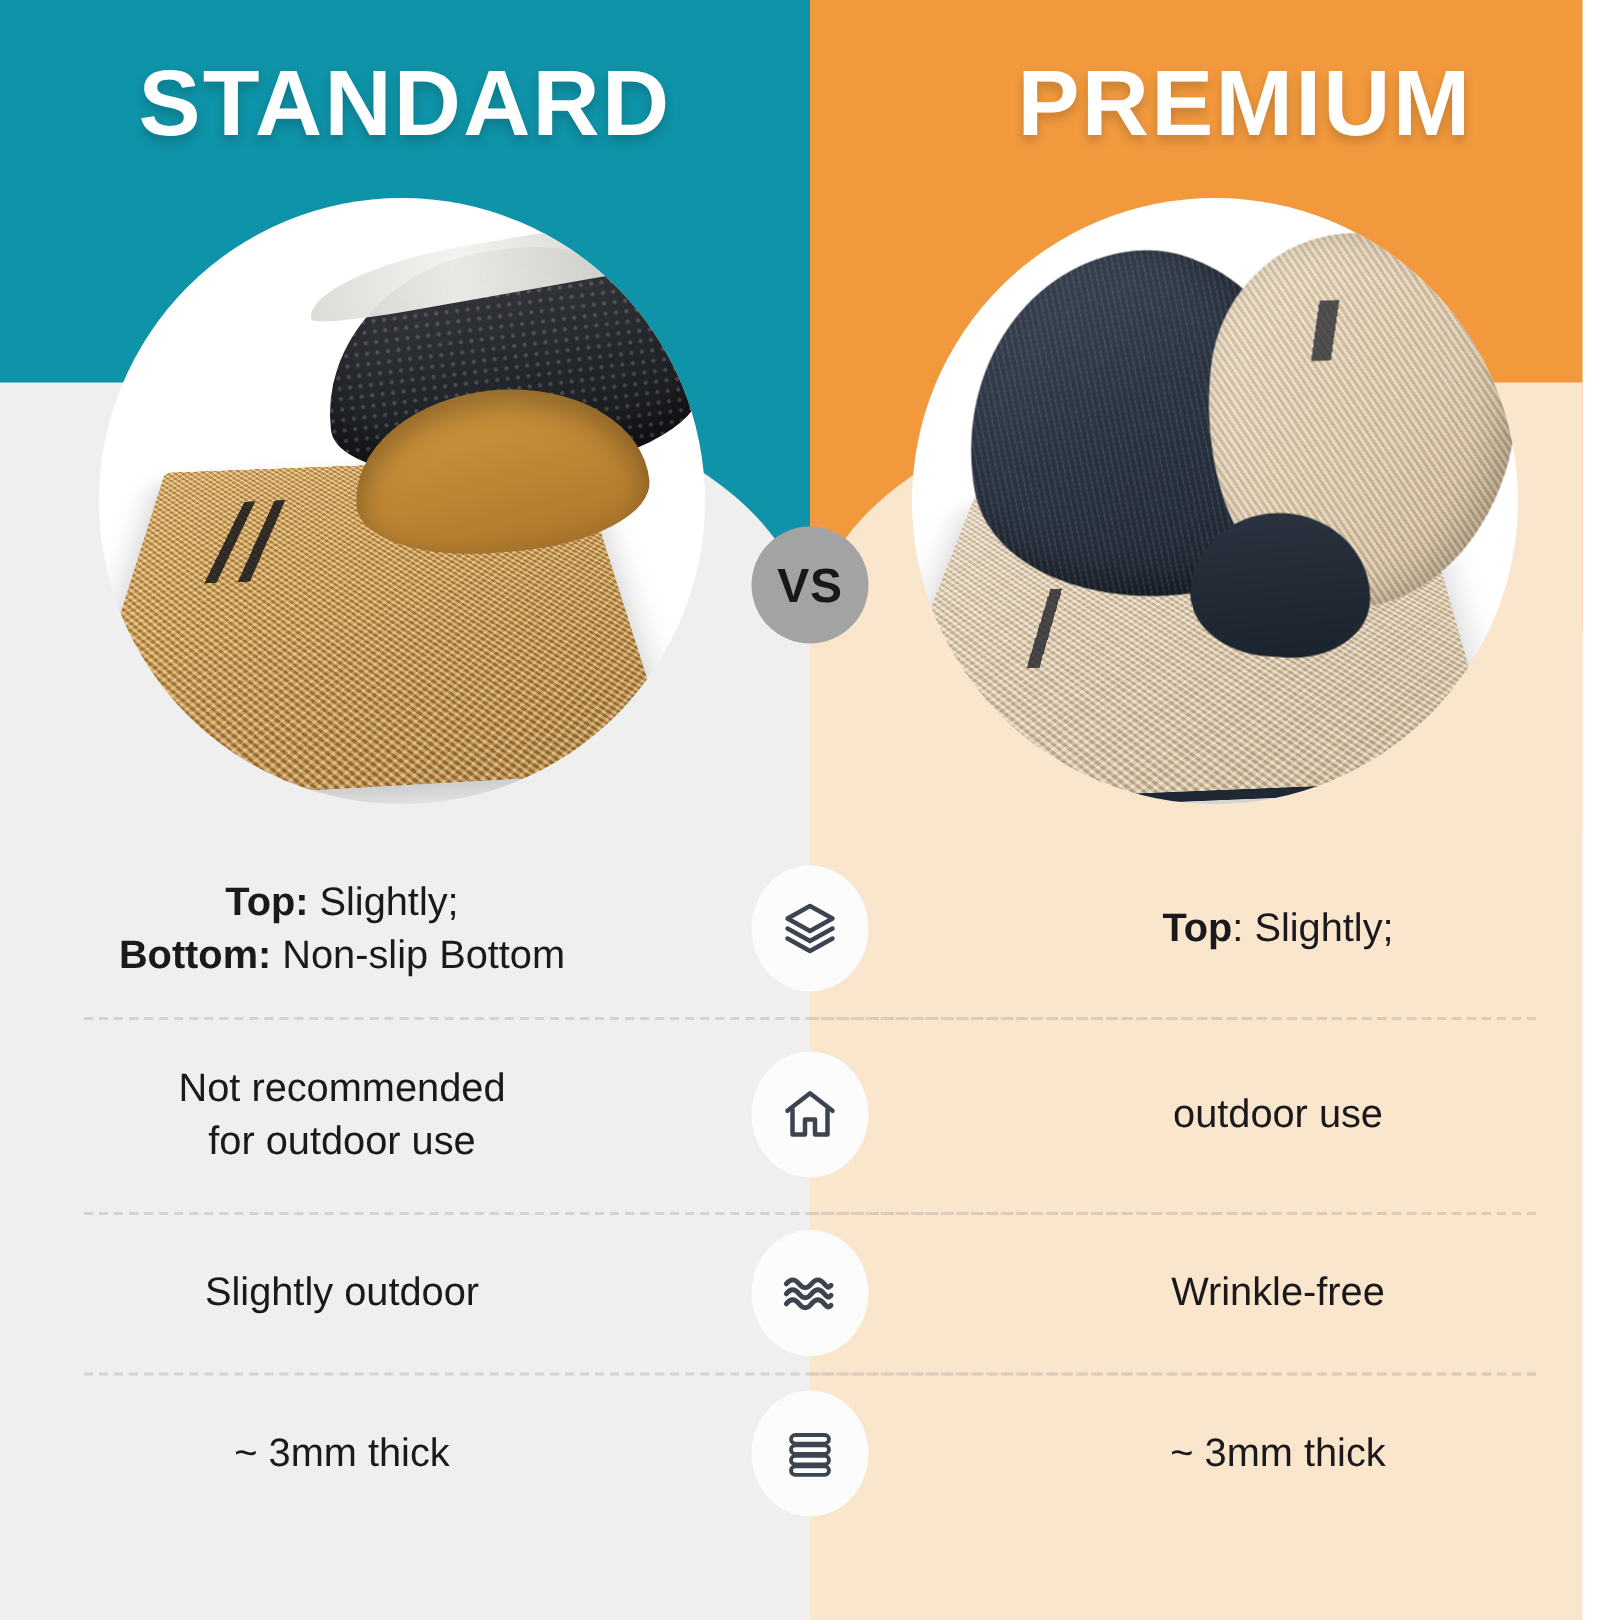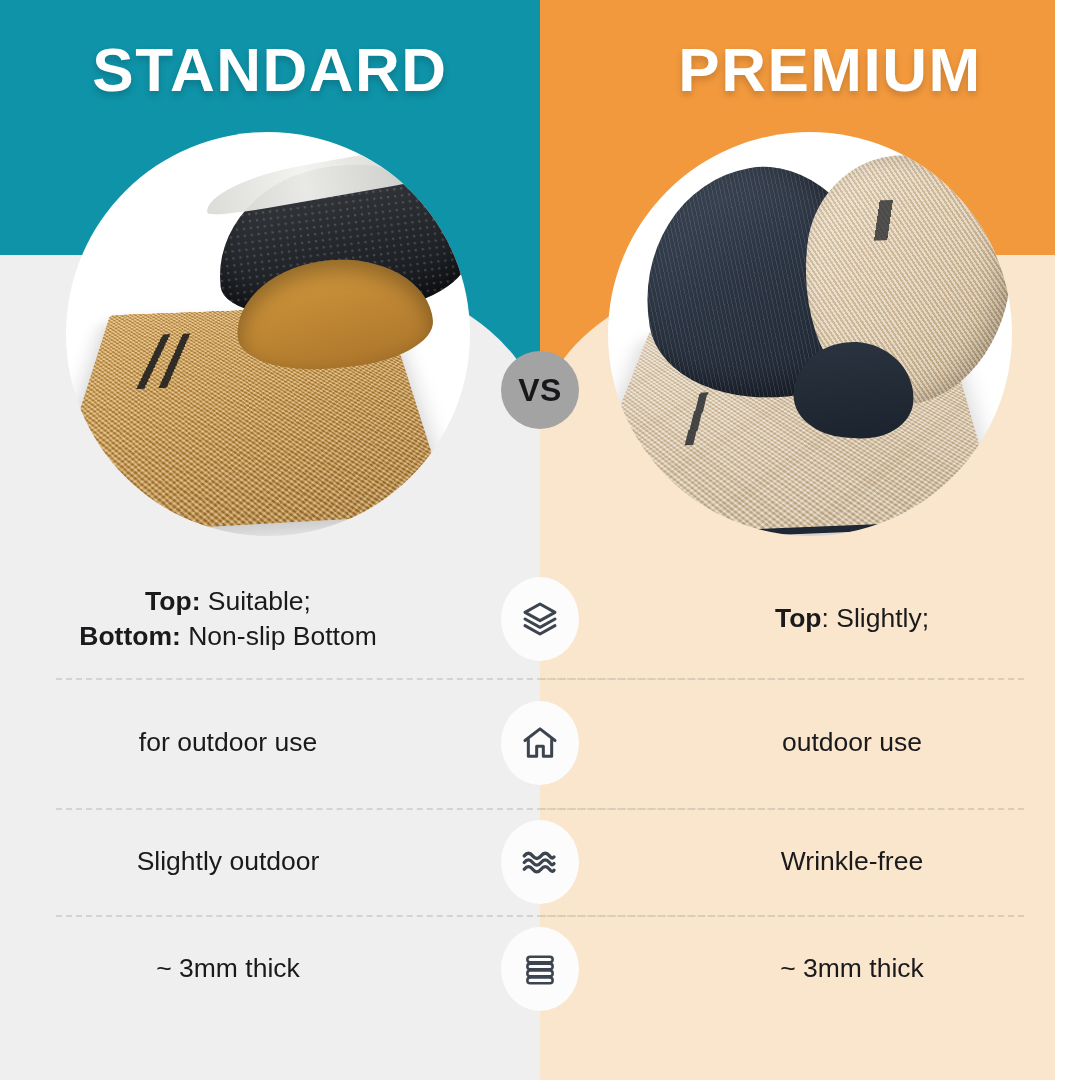--- a/index.html
+++ b/index.html
@@ -329,21 +329,21 @@
   </div>
 
   <div class="vs-badge">VS</div>
 
   <div class="rows">
 
     <div class="row">
       <div class="row-cell cell-left">
         <div>
           <span class="txt">
-            <span class="b">Top:</span><span> Suitable;</span>
+            <span class="b">Top:</span><span> Slightly;</span>
           </span>
           <span class="txt">
             <span class="b">Bottom:</span><span> Non-slip Bottom</span>
           </span>
         </div>
       </div>
 
       <div class="row-icon">
         <svg width="40" height="40" viewBox="0 0 24 24" fill="none" stroke="#3c4450" stroke-width="1.8" stroke-linecap="round" stroke-linejoin="round">
           <polygon points="12,3 21,8 12,13 3,8"></polygon>
@@ -359,20 +359,21 @@
           </span>
         </div>
       </div>
       <div class="divider" style="top:118px"></div>
       <div class="divider-right-tint" style="top:118px"></div>
     </div>
 
     <div class="row" style="height:130px">
       <div class="row-cell cell-left" style="height:130px">
         <div>
+          <span class="txt">Not recommended</span>
           <span class="txt">for outdoor use</span>
         </div>
       </div>
 
       <div class="row-icon" style="top:23px">
         <svg width="40" height="40" viewBox="0 0 24 24" fill="none" stroke="#3c4450" stroke-width="1.8" stroke-linecap="round" stroke-linejoin="round">
           <path d="M3 10.5 12 3.5l9 7"></path>
           <path d="M5 10v10h5v-6h4v6h5V10"></path>
         </svg>
       </div>

